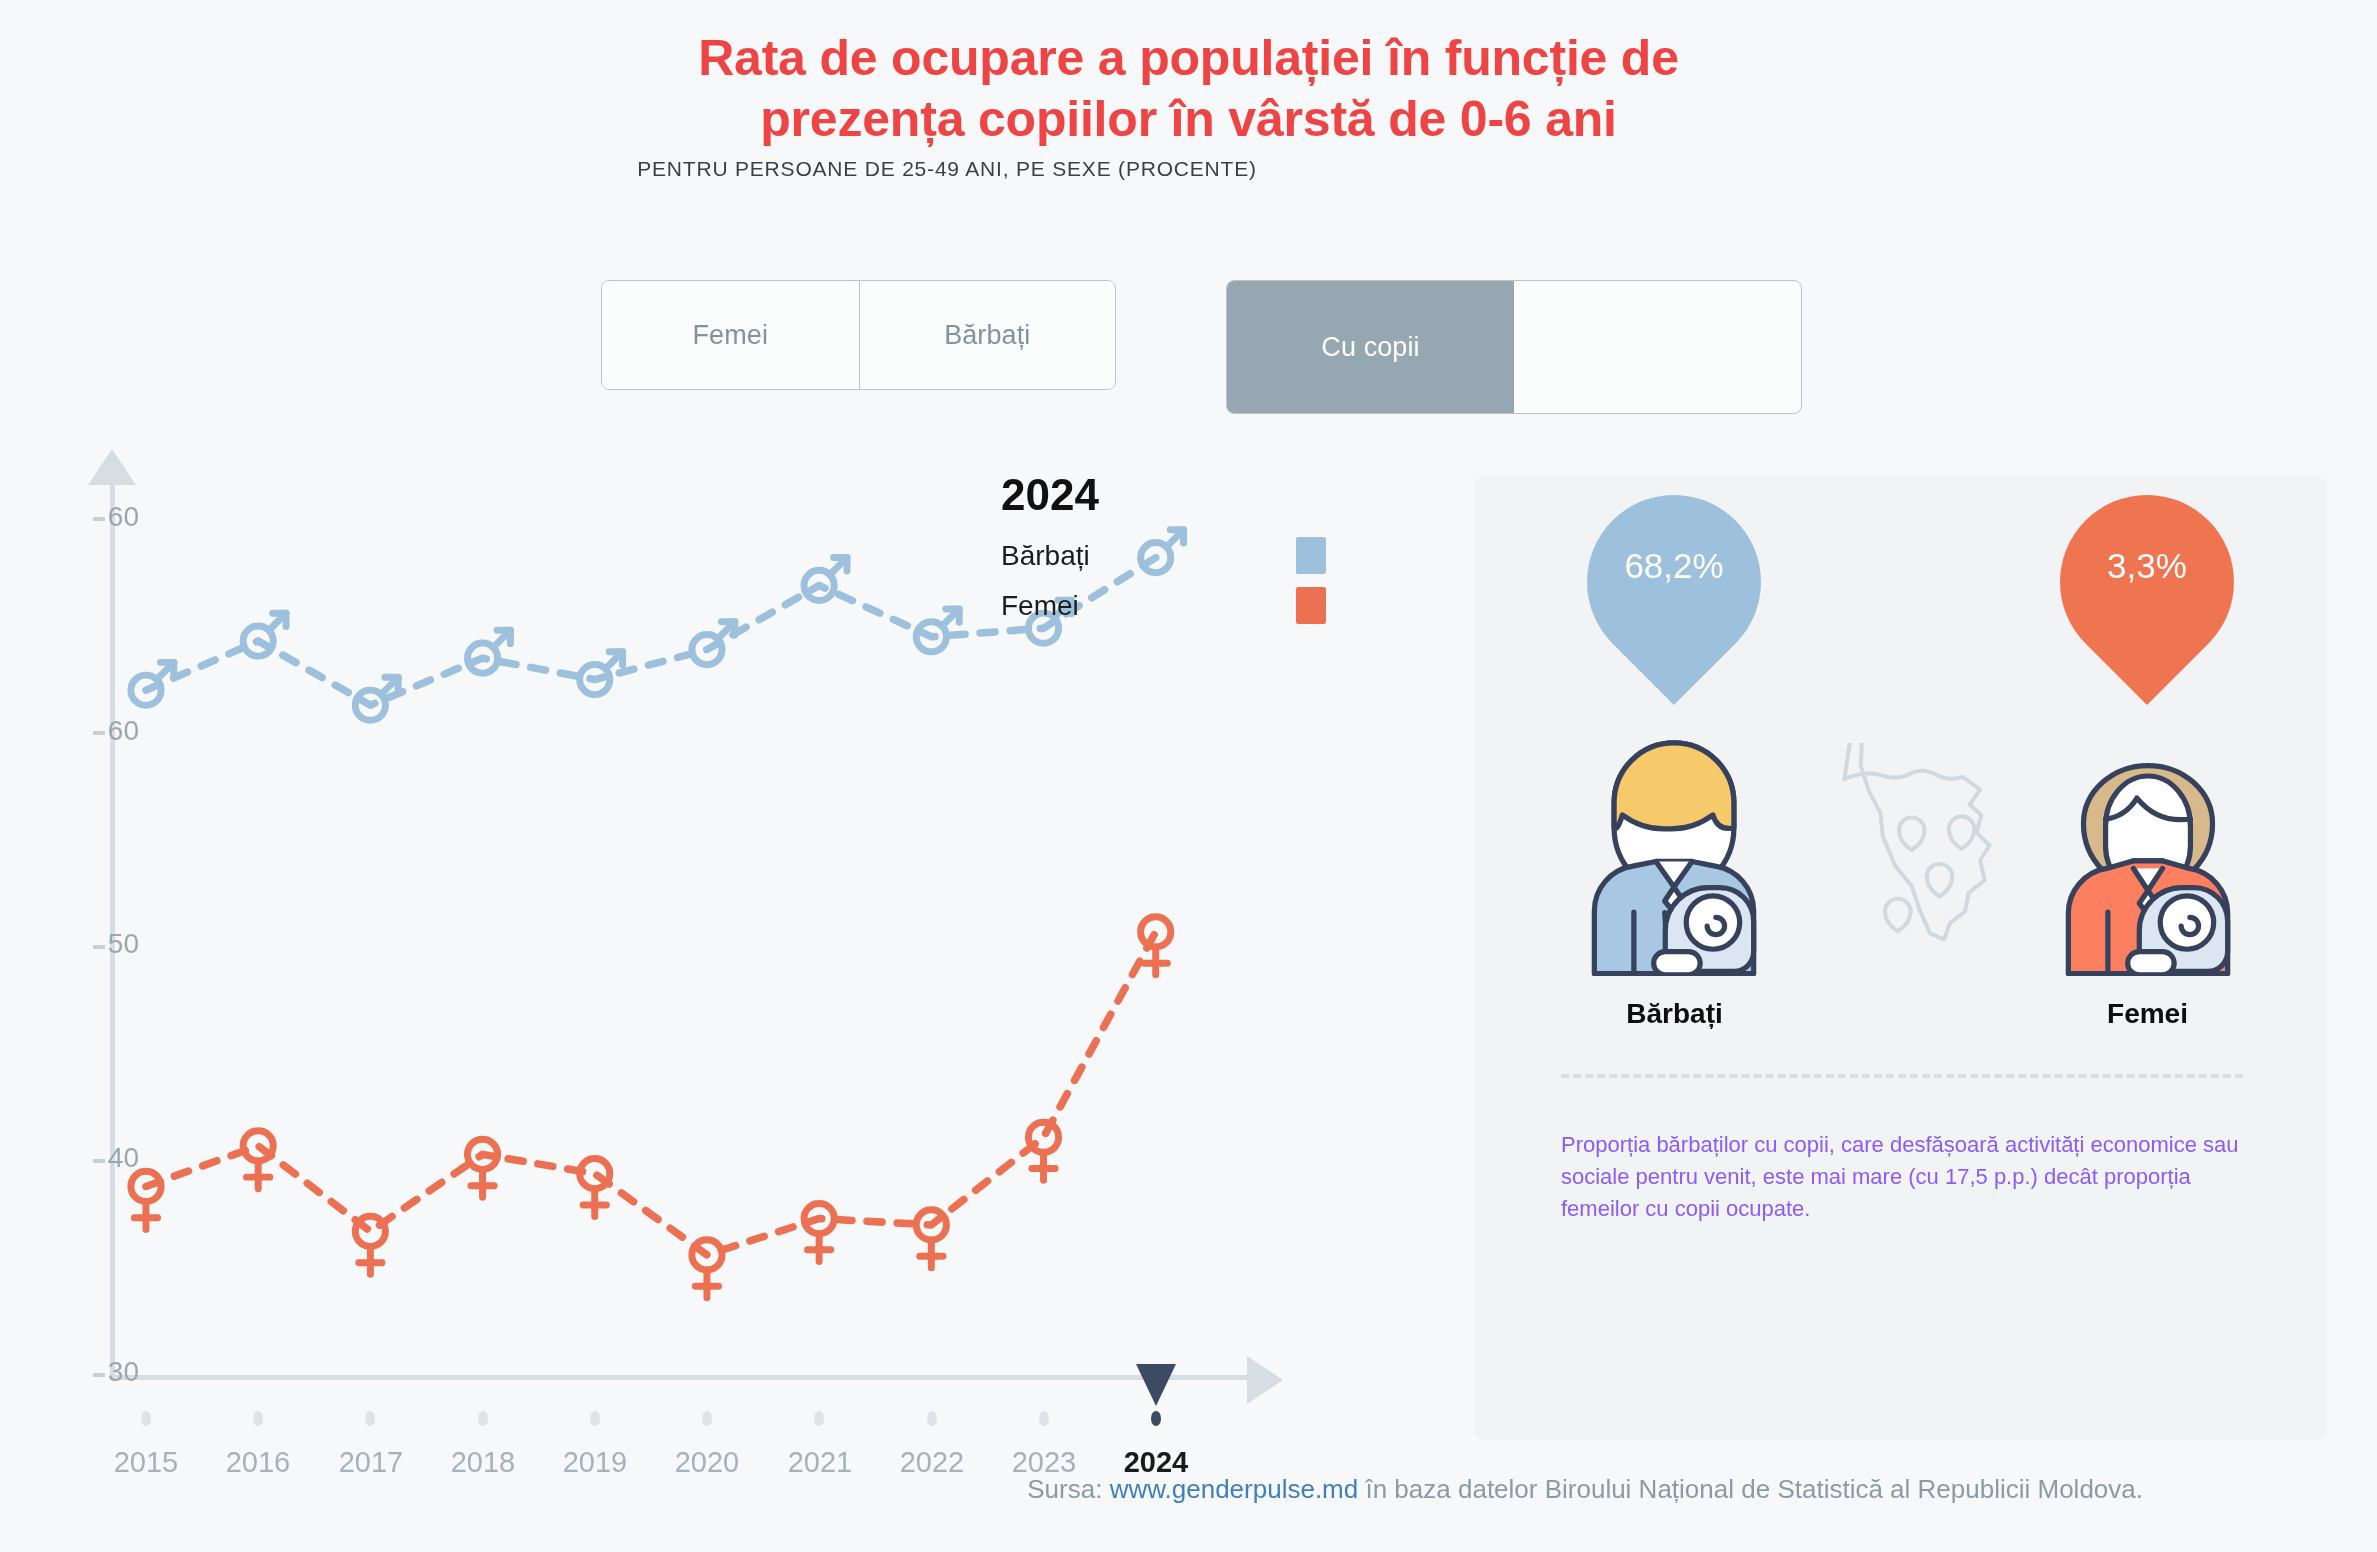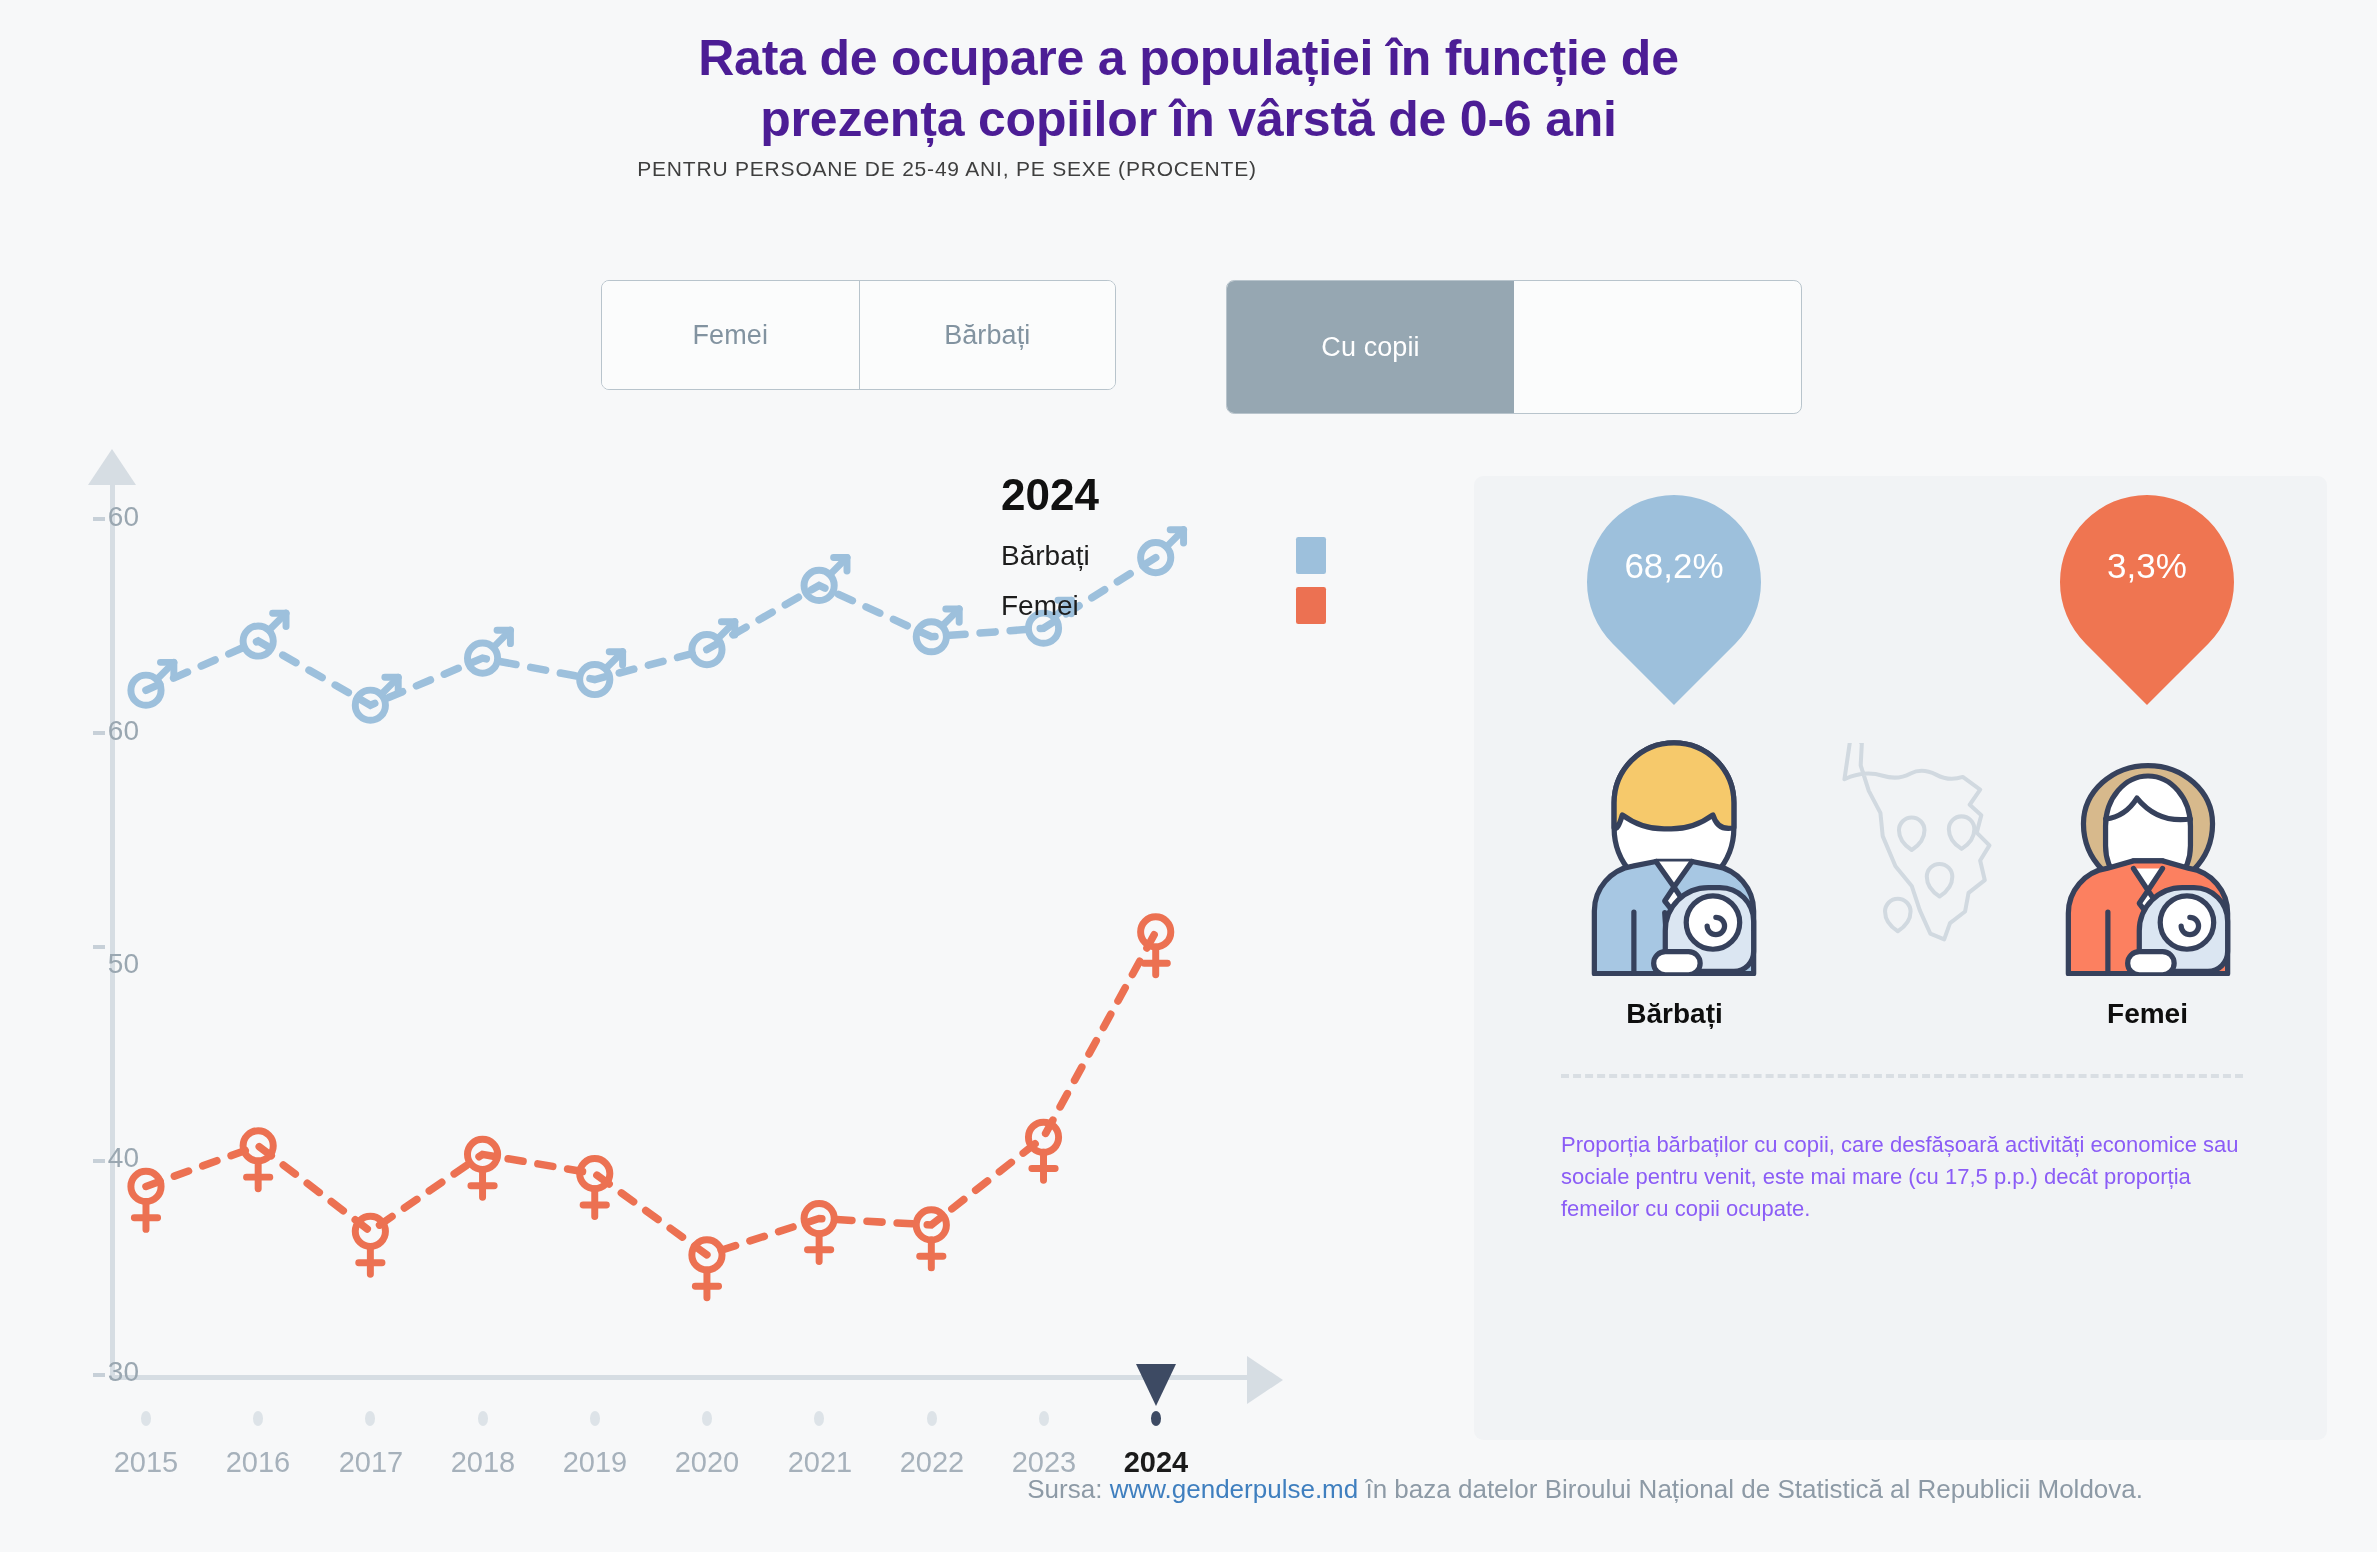--- a/index.html
+++ b/index.html
@@ -9,21 +9,21 @@
     font-family: "Liberation Sans", sans-serif;
     overflow: hidden;
   }
   #page { position: relative; width: 2377px; height: 1552px; background: #f7f8f9; }
 
   
   .title {
     position: absolute; left: 0; top: 28px; width: 2377px;
     text-align: center;
     font-size: 50px; font-weight: 700; line-height: 1.22;
-    color: #4c1d95; letter-spacing: -0.2px;
+    color: #ef4444; letter-spacing: -0.2px;
   }
   .subtitle {
     position: absolute; left: 0; top: 157px; width: 1894px;
     text-align: center;
     font-size: 21px; font-weight: 400; color: #3f3f3f; letter-spacing: 0.8px;
   }
 
   
   .toggle-group {
     position: absolute; display: flex;
@@ -161,21 +161,21 @@
     <div class="axis-line" id="y-axis"></div>
     <div class="axis-line" id="x-axis"></div>
     <div class="arrow-head" id="y-arrow"></div>
     <div class="arrow-head" id="x-arrow"></div>
 
     <div id="y-ticks">
         <div class="ytick-label" style="top: 897px;">30</div>
         <div class="ytick-mark" style="top: 914px;"></div>
         <div class="ytick-label" style="top: 683px;">40</div>
         <div class="ytick-mark" style="top: 700px;"></div>
-        <div class="ytick-label" style="top: 489px;">50</div>
+        <div class="ytick-label" style="top: 469px;">50</div>
         <div class="ytick-mark" style="top: 486px;"></div>
         <div class="ytick-label" style="top: 256px;">60</div>
         <div class="ytick-mark" style="top: 272px;"></div>
         <div class="ytick-label" style="top: 42px;">60</div>
         <div class="ytick-mark" style="top: 58px;"></div>
       </div>
     <div class="plot">
       <svg id="series-svg" width="1149" height="899" viewBox="0 0 1980 1548">
           <path d="M62 368.57142857142867 L255.33333333333334 283.79999999999995 L448.6666666666667 394.3714285714286 L642 313.2857142857142 L835.3333333333334 350.1428571428571 L1028.6666666666667 298.5428571428572 L1222 187.97142857142853 L1415.3333333333335 276.42857142857156 L1608.6666666666667 261.6857142857141 L1802 140.0571428571427" fill="none" stroke="#9dc0dc" stroke-width="13" stroke-dasharray="26 26" stroke-linecap="round"></path>
           <g stroke="#9dc0dc" fill="none" stroke-width="12" stroke-linecap="round">

